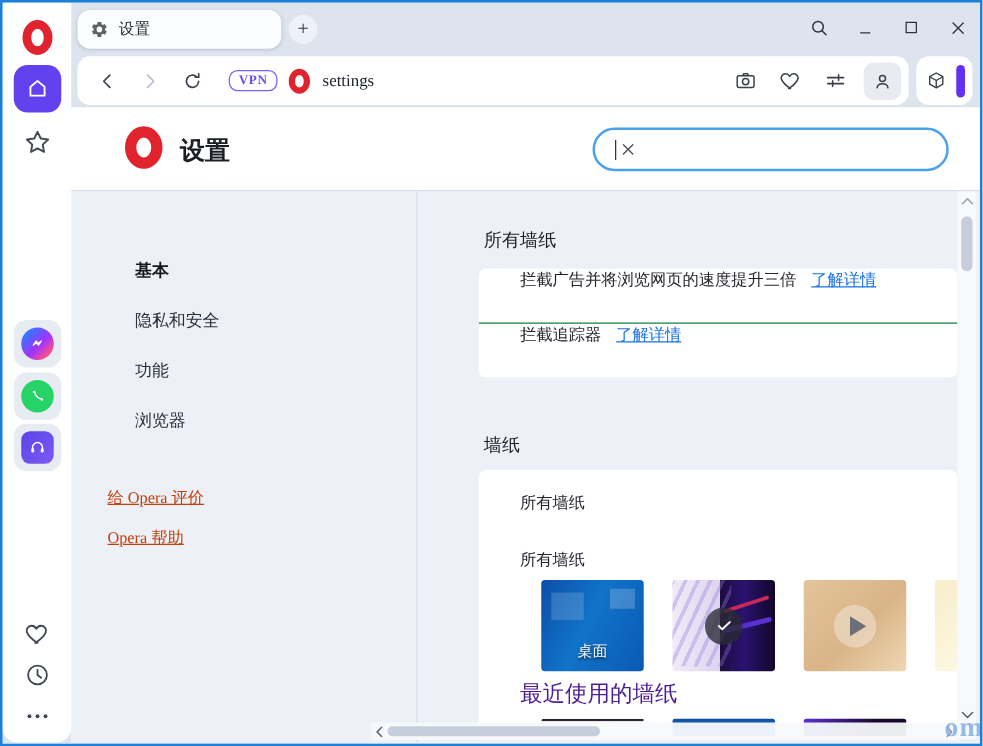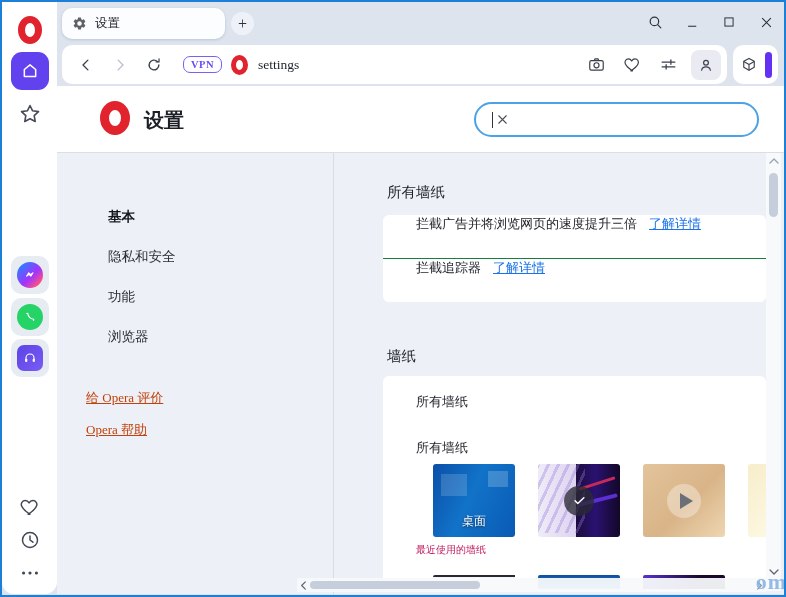--- a/index.html
+++ b/index.html
@@ -74,21 +74,21 @@
     background:repeating-linear-gradient(115deg,rgba(150,120,220,.35) 0 3px,rgba(255,255,255,0) 3px 9px);}
   .swirl{position:absolute;right:4px;top:18px;width:38px;height:3px;background:#c62a5a;transform:rotate(-18deg);border-radius:2px;}
   .swirl2{position:absolute;right:2px;top:34px;width:40px;height:4px;background:#5b2fd0;transform:rotate(-14deg);border-radius:2px;}
   .check-ov{position:absolute;left:50%;top:50%;transform:translate(-50%,-50%);width:30px;height:30px;border-radius:50%;
     background:rgba(42,42,52,.78);display:flex;align-items:center;justify-content:center;}
   .th-video{background:linear-gradient(135deg,#e3c49b,#d9b488 55%,#eed7b2);}
   .play-ov{position:absolute;left:50%;top:50%;transform:translate(-50%,-50%);width:34px;height:34px;border-radius:50%;
     background:rgba(255,255,255,.35);display:flex;align-items:center;justify-content:center;}
   .play-tri{width:0;height:0;border-left:13px solid #6b6f78;border-top:8px solid transparent;border-bottom:8px solid transparent;margin-left:4px;}
   .th-rays{background:linear-gradient(135deg,#f7edcb,#fdf8e2 60%,#f3e5b5);}
-  .recent-label{position:absolute;left:33px;top:167px;font-size:10px;color:#be185d;}
+  .recent-label{position:absolute;left:33px;top:167px;font-size:18px;color:#4c1d95;}
   .recent-row{position:absolute;left:50px;top:199px;display:flex;gap:23px;}
   .sliver{width:82px;height:14px;border-radius:2px 2px 0 0;flex:0 0 auto;}
   .sl1{background:#f5f5f7;border-top:2px solid #2a2633;border-top-right-radius:0;}
   .sl2{background:linear-gradient(180deg,#0d4f9e,#2f87dd);}
   .sl3{background:linear-gradient(90deg,#5a2fd0,#18092c 70%);}
 
   
   .vscroll{position:absolute;right:3px;top:0;bottom:3px;width:15px;background:#f7f9fb;z-index:8;
     display:flex;flex-direction:column;align-items:center;}
   .vthumb{position:absolute;top:20px;left:3px;width:9px;height:44px;border-radius:4.5px;background:#c5ceda;}

